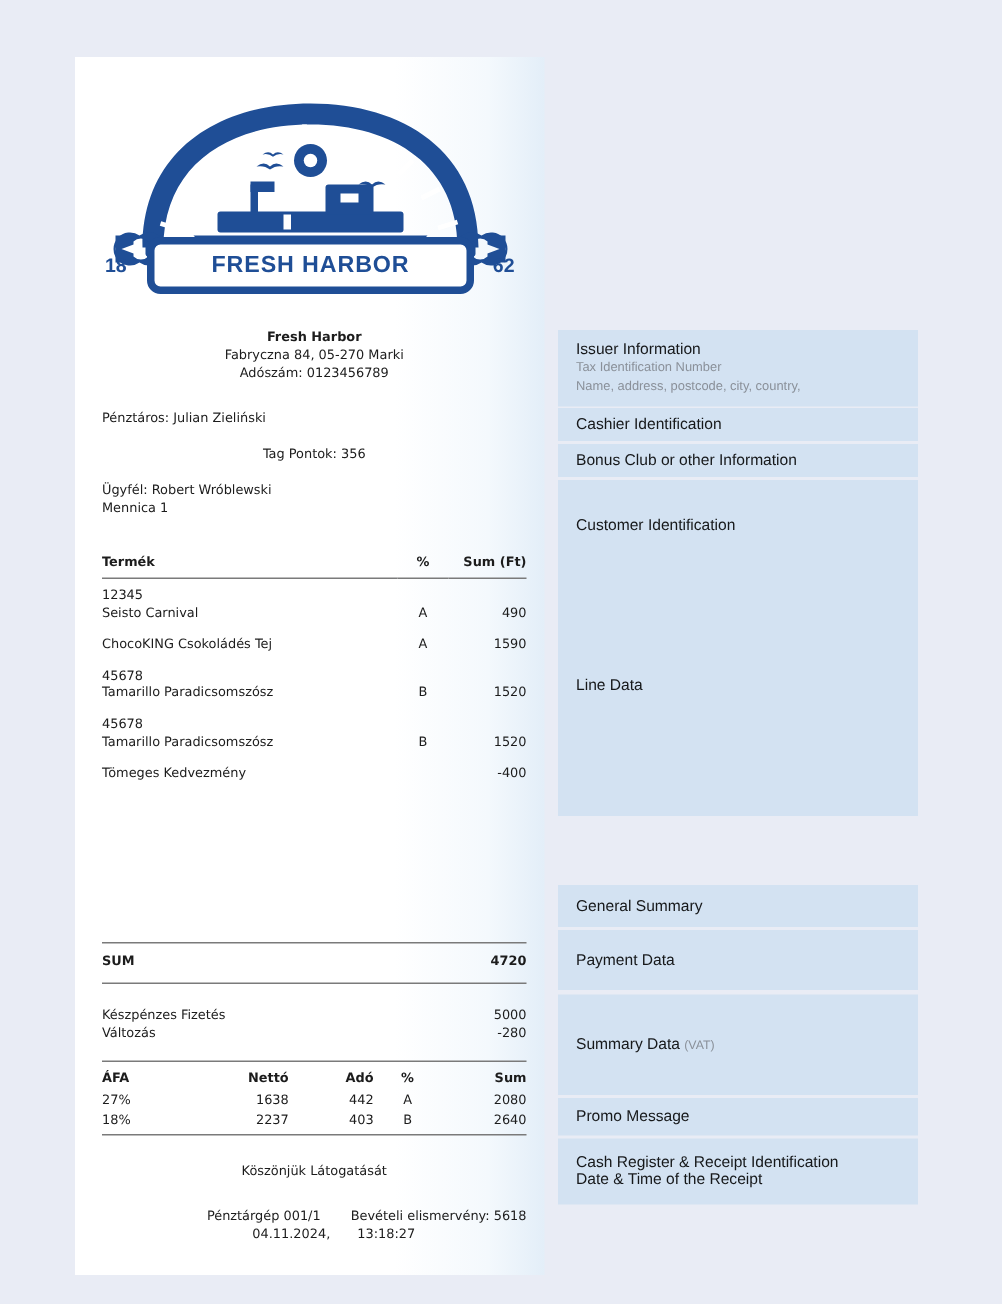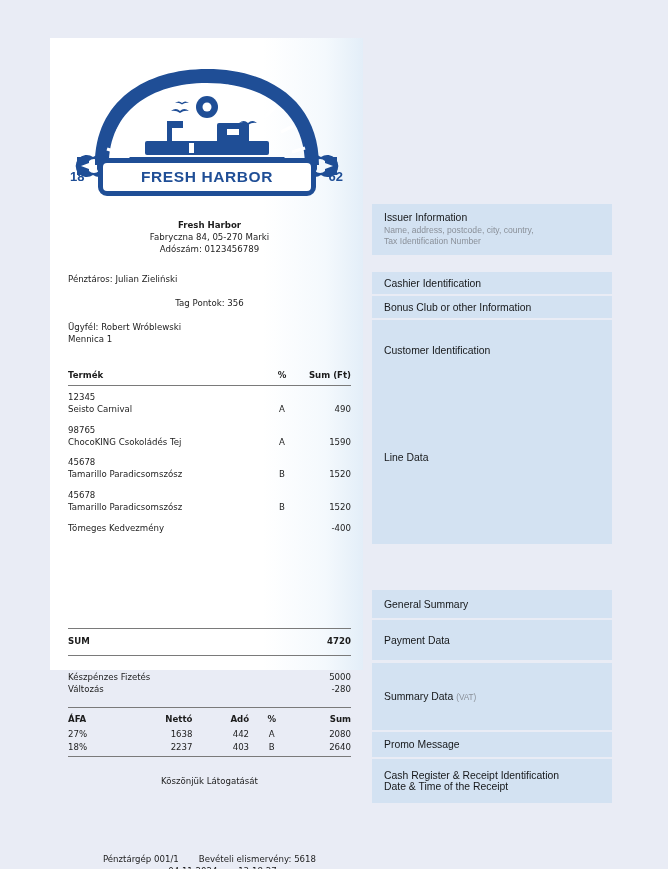--- a/index.html
+++ b/index.html
@@ -11,21 +11,21 @@
     background: #e9ecf5;
     border-radius: 14px;
     overflow: hidden;
     position: relative;
   }
 
   
   #receipt-card {
     position: absolute;
     left: 50px; top: 38px;
-    width: 313px; height: 632px;
+    width: 313px; height: 812px;
     background: linear-gradient(to right, #ffffff 0%, #ffffff 68%, #f4f9fd 88%, #e3eef8 100%);
   }
 
   
   #logo-block {
     position: absolute; left: 0; top: 0;
     width: 313px; height: 180px;
     display: flex; align-items: center; justify-content: center;
   }
   #logo-svg { display:block; }
@@ -202,21 +202,20 @@
       <div class="item">
         <span class="item-code">12345</span>
         <div class="item-line">
           <span class="nm">Seisto Carnival</span>
           <span class="pc">A</span>
           <span class="sm">490</span>
         </div>
       </div>
 
       <div class="item">
-        <span class="item-code">98765</span>
         <div class="item-line">
           <span class="nm">ChocoKING Csokoládés Tej</span>
           <span class="pc">A</span>
           <span class="sm">1590</span>
         </div>
       </div>
 
       <div class="item">
         <span class="item-code">45678</span>
         <div class="item-line">
@@ -292,37 +291,37 @@
       </tbody>
         </table>
       <div class="rule-top" style="margin-top:2px;"></div>
     </div>
 
     <div class="blk ctr" style="top:556px;">
       <div>Köszönjük Látogatását</div>
     </div>
 
     <div class="blk" style="top:586px;">
-      <div style="display:flex;justify-content:center;gap:20px;margin-top:48px;">
+      <div style="display:flex;justify-content:flex-end;gap:20px;">
         <span>Pénztárgép 001/1</span>
         <span>Bevételi elismervény: 5618</span>
       </div>
       <div style="display:flex;justify-content:center;gap:18px;padding-left:26px;">
         <span>04.11.2024,</span>
         <span>13:18:27</span>
       </div>
     </div>
 
   </div>
 </div>
 
-<div class="band" style="top:204px;height:51px;">
+<div class="band" style="top:220px;height:51px;">
   <div>Issuer Information</div>
+  <div class="sub" style="margin-top:0;">Tax Identification Number</div>
   <div class="sub">Name, address, postcode, city, country,</div>
-  <div class="sub" style="margin-top:0;">Tax Identification Number</div>
 </div>
 
 <div class="band" style="top:272px;height:22px;">
   <div>Cashier Identification</div>
 </div>
 
 <div class="band" style="top:296px;height:22px;">
   <div>Bonus Club or other Information</div>
 </div>
 

